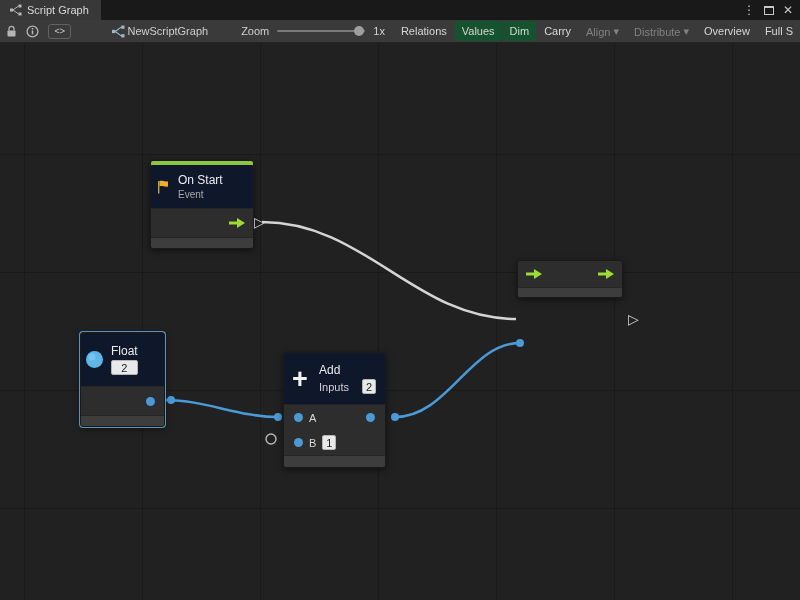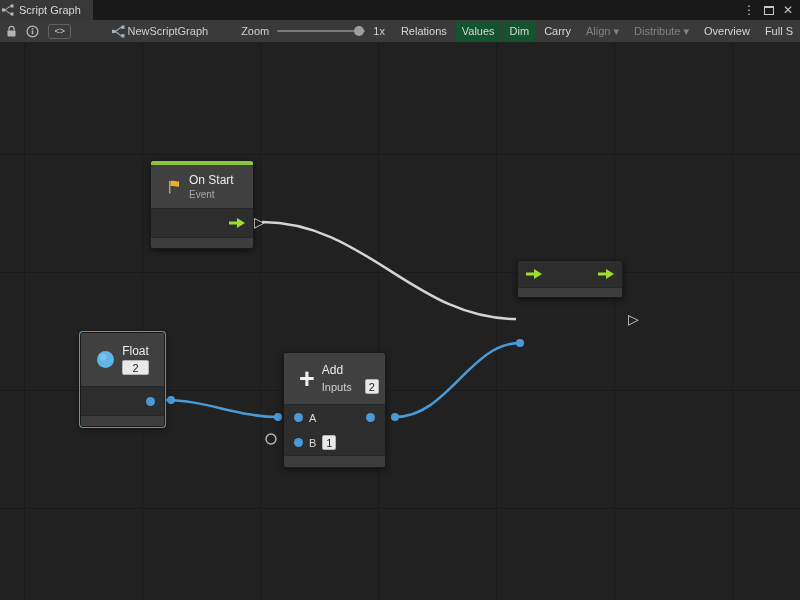--- a/index.html
+++ b/index.html
@@ -2,77 +2,77 @@
 <html><head>
 <meta charset="utf-8">
 <style>
   * { margin:0; padding:0; box-sizing:border-box; }
   html,body { width:800px; height:600px; overflow:hidden; background:#191919;
     font-family:"Liberation Sans", sans-serif; -webkit-user-select:none; user-select:none; }
 
   
   .titlebar { height:20px; background:#191919; display:flex; align-items:stretch; }
   .tab { display:flex; align-items:center; gap:5px; background:#383838;
-    padding:0 12px 0 2px; font-size:11px; color:#d8d8d8; }
+    padding:0 12px 0 10px; font-size:11px; color:#d8d8d8; }
   .win-controls { margin-left:auto; display:flex; align-items:center; gap:9px;
     padding-right:7px; color:#c8c8c8; }
   .wc-glyph { font-size:12px; line-height:12px; cursor:default; }
   .wc-max { width:10px; height:9px; border:1px solid #c8c8c8; border-top-width:2px; }
 
   
   .toolbar { height:23px; background:#3a3a3a; border-bottom:1px solid #232323;
     display:flex; align-items:center; font-size:11px; color:#d0d0d0;
     padding-left:6px; gap:9px; overflow:hidden; white-space:nowrap; }
   .tb-iconbtn { display:flex; align-items:center; }
   .code-btn { width:27px; height:15px; border:1px solid #616161; border-radius:3px;
     display:flex; align-items:center; justify-content:center; font-size:9px; color:#cfcfcf; }
   .graph-name { display:flex; align-items:center; gap:2px; margin-left:32px; color:#cfcfcf; }
   .zoom-group { display:flex; align-items:center; gap:8px; margin-left:24px; }
   .slider { width:88px; height:2px; background:#7a7a7a; border-radius:1px; position:relative; }
   .slider-handle { position:absolute; right:1px; top:-4px; width:10px; height:10px;
     border-radius:50%; background:#9e9e9e; }
   .tb-buttons { margin-left:auto; display:flex; align-items:center; gap:1px; }
-  .tb-btn { padding:4px 7px; border-radius:2px; color:#d6d6d6; display:flex; gap:3px; align-items:flex-start; }
+  .tb-btn { padding:4px 7px; border-radius:2px; color:#d6d6d6; display:flex; gap:3px; align-items:flex-end; }
   .tb-btn.active { background:#14532d; }
   .tb-btn.disabled { color:#828282; }
 
   
   .canvas { position:relative; width:800px; height:557px; background:#212121; overflow:hidden;
     background-image:
       linear-gradient(#1a1a1a 1px, transparent 1px),
       linear-gradient(90deg, #1a1a1a 1px, transparent 1px);
     background-size:118px 118px; background-position:24px 111px; }
   .wires { position:absolute; left:0; top:0; width:800px; height:557px; pointer-events:none; }
 
   
   .node { position:absolute; background:#2d2d2d; border:1px solid #1a1a1a; border-radius:3px;
     box-shadow:0 2px 6px rgba(0,0,0,.5); color:#e4e4e4; font-size:12px; }
-  .node-header { background:#404040; display:flex; align-items:center; gap:7px;
-    padding:5px 15px; border-bottom:1px solid #262626; border-radius:2px 2px 0 0; }
+  .node-header { background:#0f172a; display:flex; align-items:center; gap:7px;
+    padding:5px 4px; border-bottom:1px solid #262626; border-radius:2px 2px 0 0; }
   .hcol { display:flex; flex-direction:column; gap:2px; }
   .ntitle { font-size:12px; color:#ececec; }
   .nsub { font-size:10px; color:#a8a8a8; }
   .node-footer { background:#3d3d3d; border-top:1px solid #262626; border-radius:0 0 2px 2px; }
   .ports-row { display:flex; align-items:center; gap:6px; padding:0 10px; font-size:11px; color:#d8d8d8; }
   .value-box { background:#e9e9e9; color:#1c1c1c; font-size:11px; min-width:14px; height:15px;
     line-height:15px; padding:0 3px; border-radius:2px; border:1px solid #b5b5b5; text-align:center; }
   .port-dot { width:9px; height:9px; border-radius:50%; background:#4a9ad7; flex:none; }
   .port-dot.gray { background:#8f8f8f; width:8px; height:8px; }
   .spacer { flex:1; }
 
   
   .node-onstart { left:150px; top:117px; width:104px; }
   .event-strip { height:4px; background:#8cc63f; border-radius:2px 2px 0 0; }
   .node-onstart .node-header { height:44px; }
   .node-onstart .ports-row { height:28px; justify-content:flex-end; padding-right:8px; }
   .node-onstart .node-footer { height:11px; }
 
   
   .node-float { left:80px; top:289px; width:85px; box-shadow:0 0 0 1px #5c93b8, 0 2px 6px rgba(0,0,0,.5); }
-  .node-float .node-header { height:54px; align-items:center;justify-content:center; }
+  .node-float .node-header { height:54px; align-items:center; }
   .node-float .ports-row { height:28px; justify-content:flex-end; padding-right:9px; }
   .node-float .node-footer { height:11px; }
 
   
   .node-add { left:283px; top:309px; width:103px; }
   .node-add .node-header { height:52px; }
   .plus-icon { font-size:27px; line-height:24px; color:#f2f2f2; font-weight:bold; width:24px; text-align:center; }
   .inputs-line { display:flex; align-items:center; gap:13px; font-size:11px; color:#d0d0d0; }
   .node-add .ports-row { height:25px; }
   .node-add .node-footer { height:12px; }

